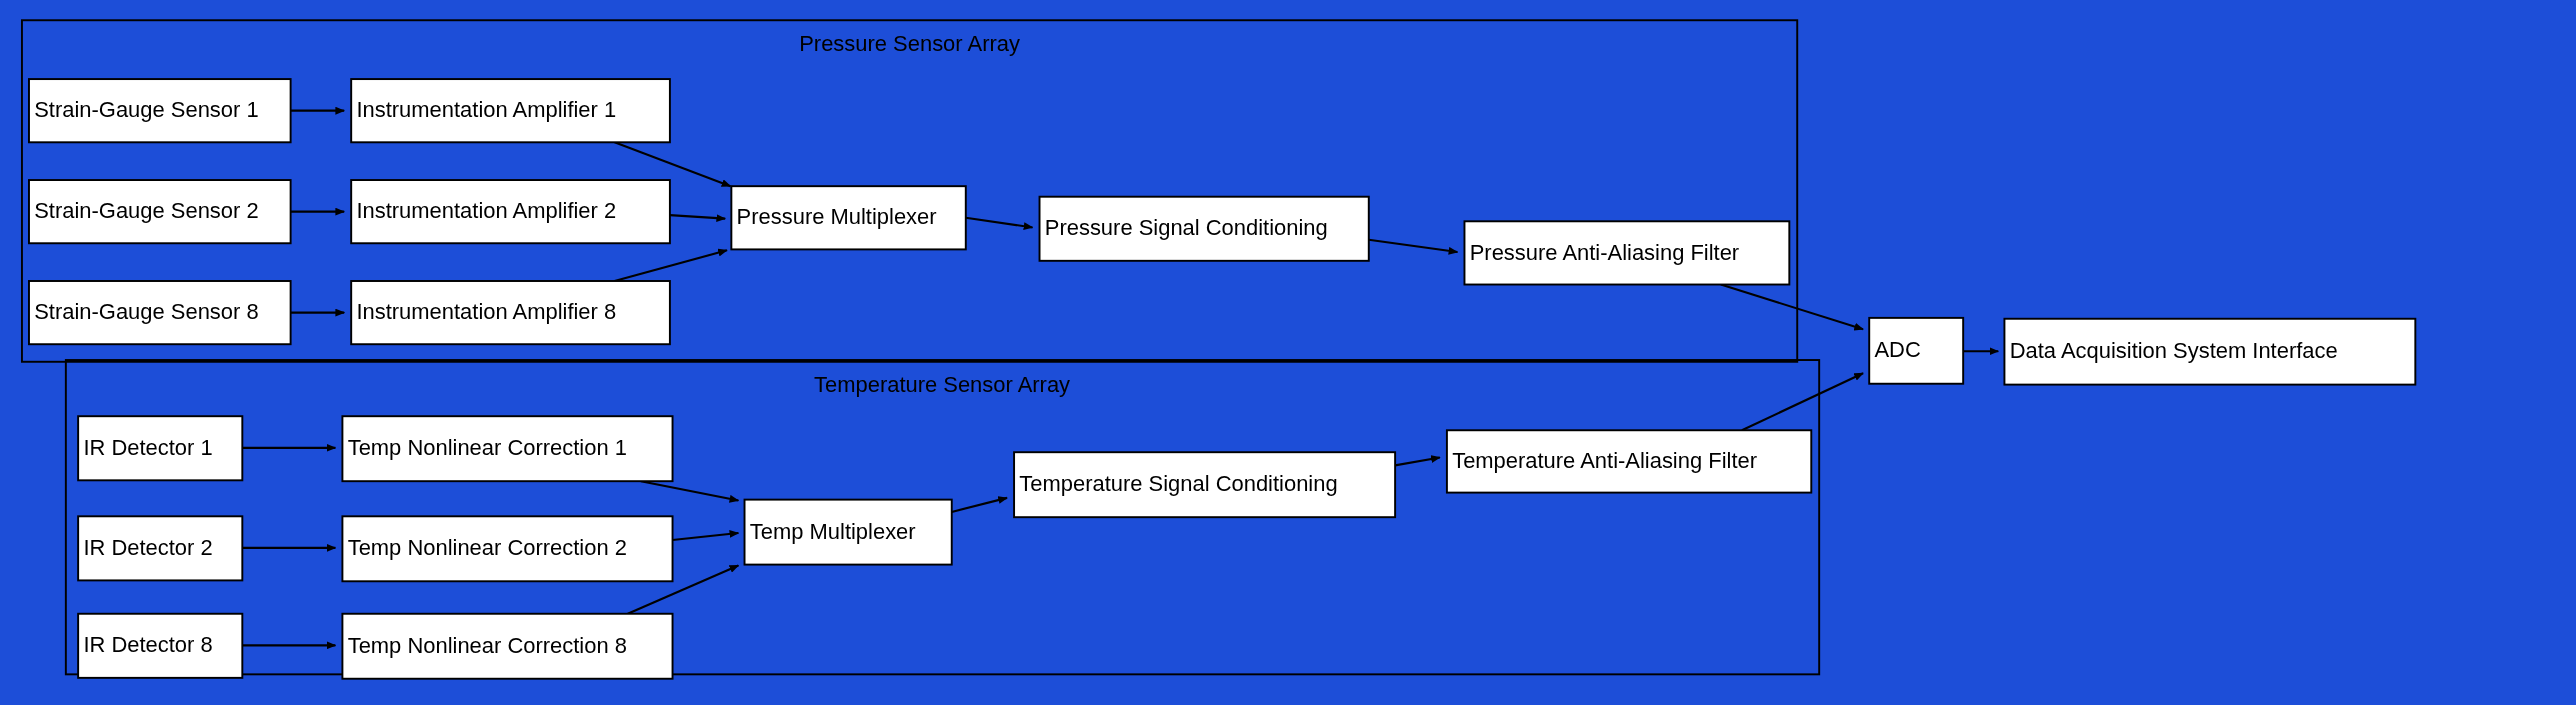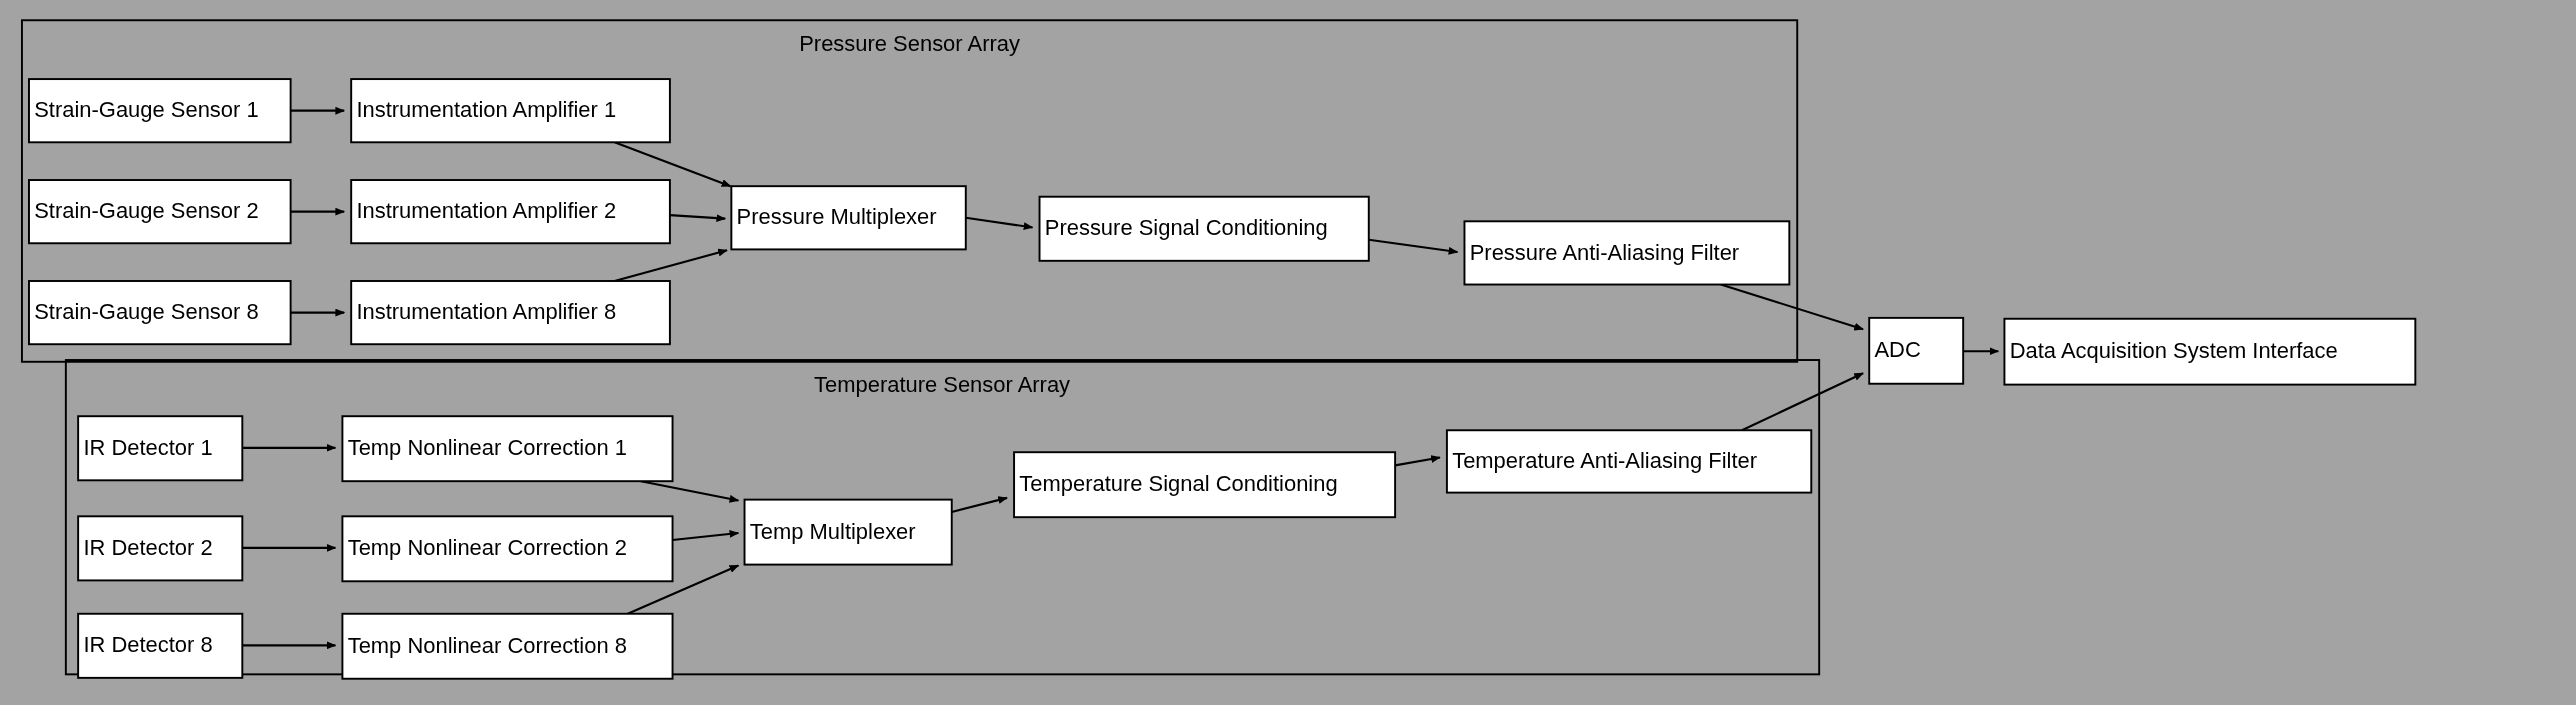--- a/index.html
+++ b/index.html
@@ -4,21 +4,21 @@
 <style>
   html, body {
     margin: 0;
     padding: 0;
     background: #ffffff;
   }
   #canvas-root {
     position: relative;
     width: 2576px;
     height: 706px;
-    background: #a3a3a3;
+    background: #1d4ed8;
     font-family: "Liberation Sans", sans-serif;
     overflow: hidden;
   }
   svg#diagram {
     position: absolute;
     top: 0;
     left: 0;
     width: 2576px;
     height: 706px;
   }

